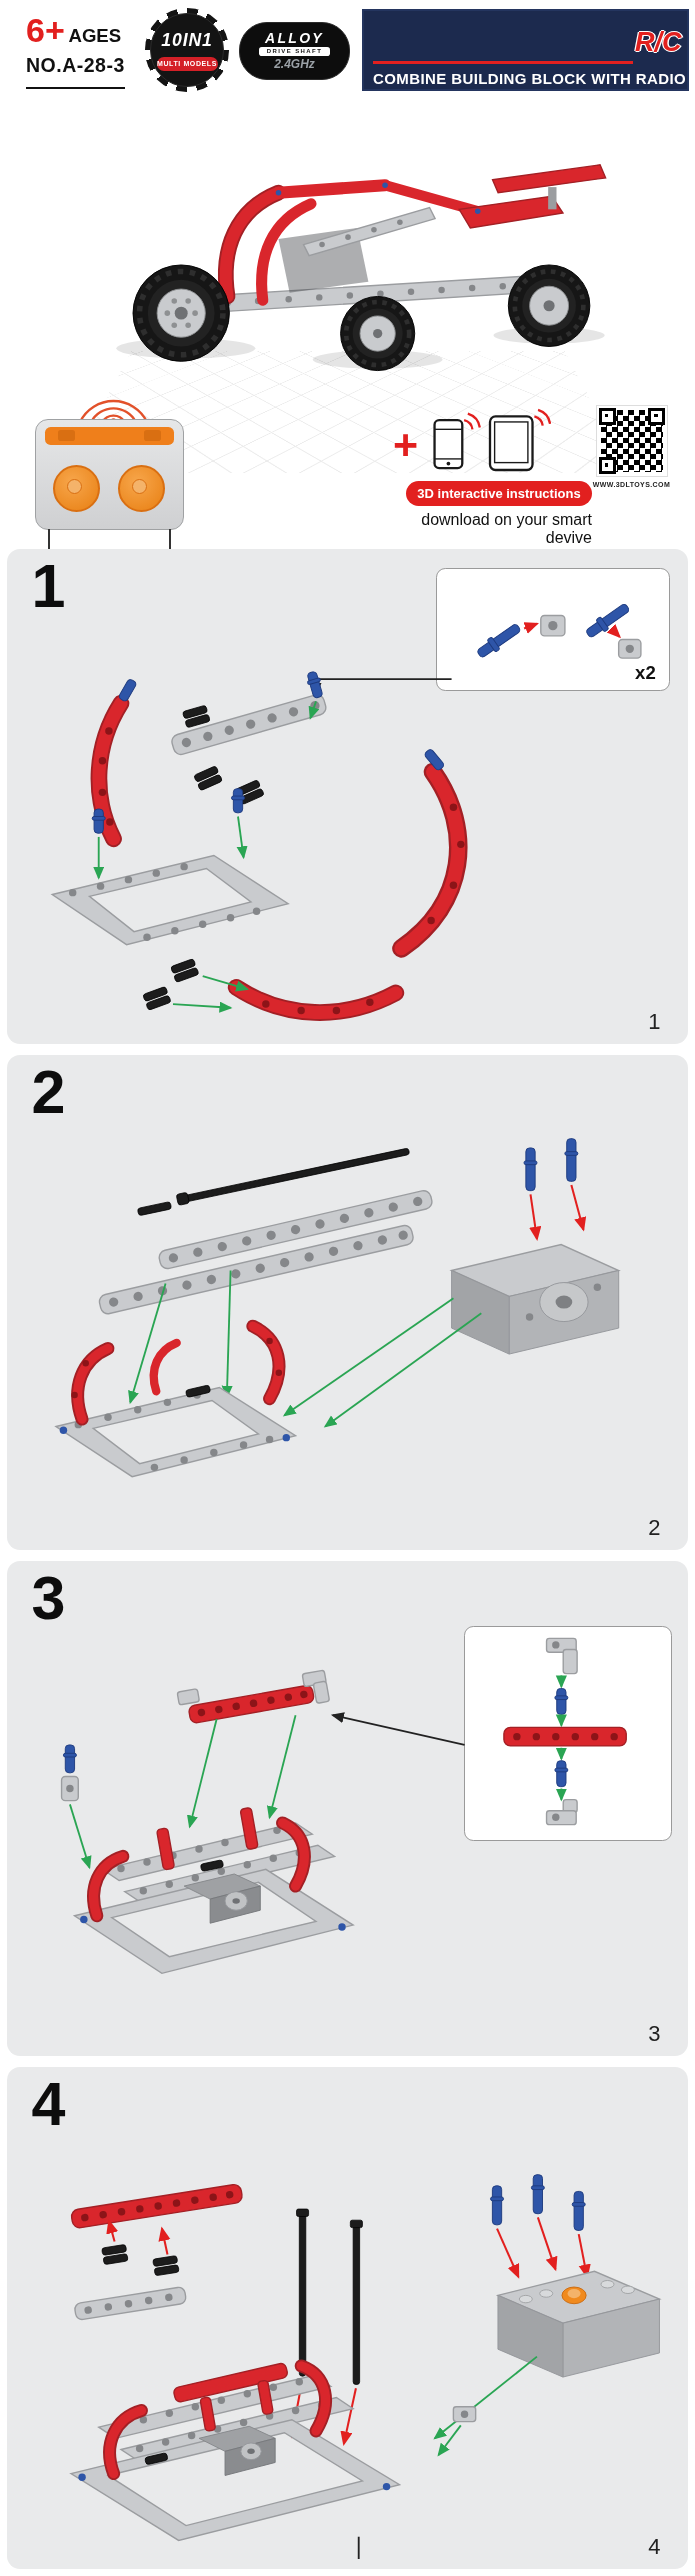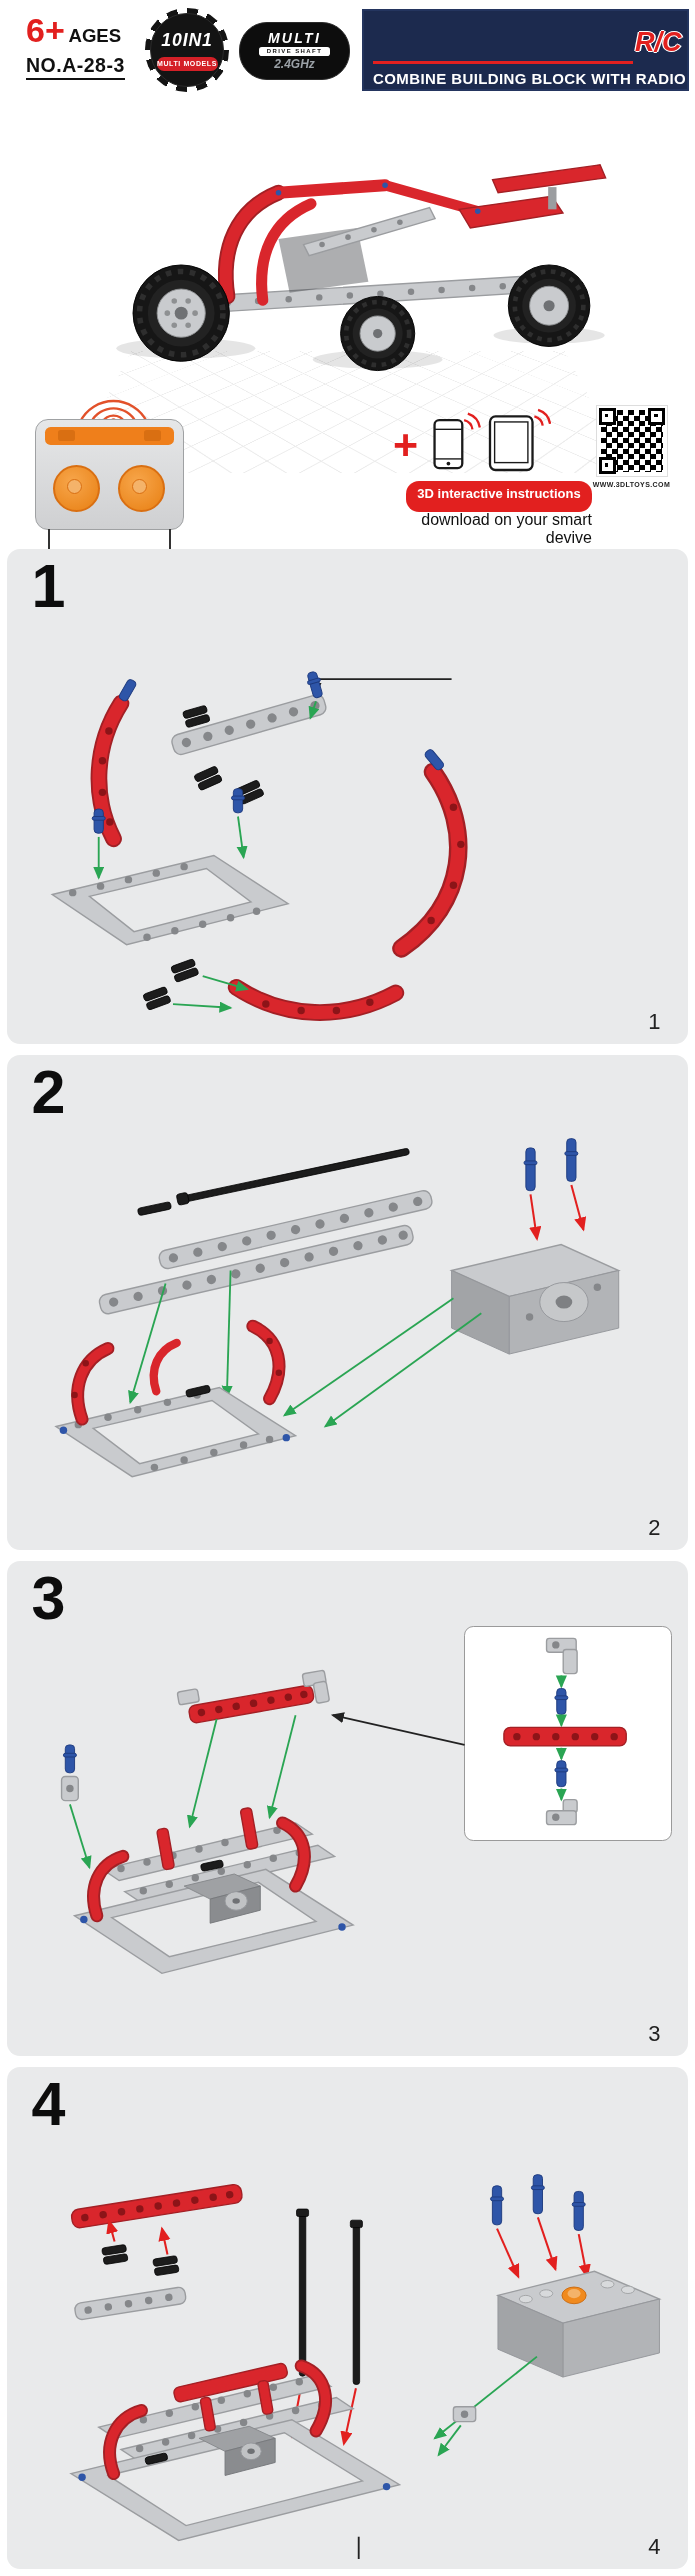--- a/index.html
+++ b/index.html
@@ -5,21 +5,21 @@
   html,body{margin:0;padding:0;}
   body{
     width:696px;height:2576px;background:#ffffff;position:relative;overflow:hidden;
     font-family:"Liberation Sans", sans-serif;color:#111;
   }
   
   .ages{position:absolute;left:26px;top:11px;white-space:nowrap;}
   .age-num{color:#e2201f;font-size:34px;font-weight:bold;vertical-align:baseline;}
   .age-label{color:#111;font-size:18.6px;font-weight:bold;margin-left:3.7px;margin-top:44px;}
   .model-no{position:absolute;left:26px;top:54px;font-size:19.5px;font-weight:bold;letter-spacing:0.5px;
-    border-bottom:2.8px solid #111;padding-bottom:1px;}
+    border-bottom:2.8px solid #111;padding-bottom:10px;}
   .badge-gear{position:absolute;left:150px;top:13px;width:74px;height:74px;}
   .gear-teeth{position:absolute;inset:-4.6px;border-radius:50%;
     background:repeating-conic-gradient(#141414 0deg 16deg, transparent 16deg 30deg);}
   .gear-body{position:absolute;inset:0;border-radius:50%;background:#141414;border:1.9px solid #2b2b2b;}
   .gear-top{position:absolute;left:0;right:0;top:16.7px;text-align:center;color:#fff;
     font-size:17.6px;font-weight:bold;font-style:italic;letter-spacing:0.9px;}
   .gear-band{position:absolute;left:6.5px;right:6.5px;bottom:16px;height:14px;background:#d42027;border-radius:7.4px;
     color:#fff;font-size:7px;font-weight:bold;text-align:center;line-height:14px;letter-spacing:0.6px;}
   .badge-alloy{position:absolute;left:239px;top:22px;width:109px;height:56px;background:#0d0d0d;border-radius:28px;
     display:flex;flex-direction:column;align-items:center;justify-content:center;border:1.9px solid #2b2b2b;}
@@ -52,21 +52,21 @@
   .knob{position:absolute;top:45px;width:43px;height:43px;border-radius:50%;
     background:radial-gradient(circle at 40% 35%,#f7a64b,#e87f12);border:2.8px solid #d96f12;}
   .knob::after{content:"";position:absolute;left:12px;top:12px;width:13px;height:13px;border-radius:50%;
     background:#f4b36a;border:1.9px solid #d96f12;}
   .knob.k1{left:16.7px;} .knob.k2{left:82px;}
   .remote-waves{position:absolute;left:67px;top:393px;width:93px;height:30px;}
   .remote-line{position:absolute;width:1.9px;height:22px;background:#333;top:529px;}
   .remote-line.l1{left:48px;} .remote-line.l2{left:169px;}
   .plus-icon{position:absolute;left:393px;top:423px;font-size:43px;font-weight:bold;color:#e2201f;line-height:43px;}
   .devices{position:absolute;left:429px;top:405px;width:122px;height:69px;}
-  .banner{position:absolute;left:406px;top:481px;width:186px;height:31px;background:#e2201f;border-radius:13px;
+  .banner{position:absolute;left:406px;top:481px;width:186px;height:25px;background:#e2201f;border-radius:13px;
     color:#fff;font-size:13px;font-weight:bold;text-align:center;line-height:25px;}
   .banner-sub{position:absolute;left:406px;top:511px;width:186px;text-align:right;font-size:16px;color:#111;}
   .qr{position:absolute;left:596px;top:405px;width:72px;height:72px;background:#fff;border:1.9px solid #ddd;
     padding:0;box-sizing:border-box;}
   .qr-inner{position:absolute;inset:3.7px;
     background:repeating-conic-gradient(#000 0% 25%, #fff 0% 50%) 0 0/11px 11px;}
   .finder{position:absolute;width:16.7px;height:16.7px;border:3.7px solid #000;background:#fff;box-sizing:border-box;}
   .finder::after{content:"";position:absolute;left:2.8px;top:2.8px;width:3.7px;height:3.7px;background:#000;}
   .finder.f1{left:1.9px;top:1.9px;} .finder.f2{right:1.9px;top:1.9px;} .finder.f3{left:1.9px;bottom:1.9px;}
   .qr-caption{position:absolute;left:588px;top:481px;width:87px;text-align:center;font-size:7px;
@@ -101,21 +101,21 @@
 <div class="model-no">NO.A-28-3</div>
 
 <div class="badge-gear">
   <div class="gear-teeth"></div>
   <div class="gear-body"></div>
   <div class="gear-top">10IN1</div>
   <div class="gear-band">MULTI MODELS</div>
 </div>
 
 <div class="badge-alloy">
-  <div class="alloy-l1">MULTI</div>
+  <div class="alloy-l1">ALLOY</div>
   <div class="alloy-l2">DRIVE SHAFT</div>
   <div class="alloy-l3">2.4GHz</div>
 </div>
 
 <div class="logo-box">
   <div class="logo-rc">R/C</div>
   <div class="logo-line"></div>
   <div class="logo-tagline">COMBINE BUILDING BLOCK WITH RADIO CONTROL</div>
 </div>
 
@@ -226,20 +226,44 @@
 <div class="qr">
   <div class="qr-inner"></div>
   <div class="finder f1"></div>
   <div class="finder f2"></div>
   <div class="finder f3"></div>
 </div>
 <div class="qr-caption">WWW.3DLTOYS.COM</div>
 
 <div class="panel p1">
   <div class="step-num">1</div>
+  <div class="inset inset1">
+    <svg viewBox="0 0 246 126" width="228" height="117">
+      <defs>
+          <marker id="ari1" markerWidth="8" markerHeight="8" refX="6" refY="3" orient="auto">
+            <path d="M0,0 L7,3 L0,6 Z" fill="#e2201f"></path>
+          </marker>
+        </defs>
+      <g transform="rotate(-35 70 75)">
+        <rect x="40" y="70" width="52" height="10" rx="4" class="bp"></rect>
+        <rect x="56" y="67" width="6" height="16" rx="2" class="bp"></rect>
+      </g>
+      <rect x="112" y="50" width="26" height="22" rx="4" class="gb"></rect>
+      <circle cx="125" cy="61" r="5" class="hole"></circle>
+      <line class="ra" x1="94" y1="64" x2="108" y2="59" marker-end="url(#ari1)"></line>
+      <g transform="rotate(-35 185 55)">
+        <rect x="158" y="50" width="52" height="10" rx="4" class="bp"></rect>
+        <rect x="174" y="47" width="6" height="16" rx="2" class="bp"></rect>
+      </g>
+      <rect x="196" y="76" width="24" height="20" rx="4" class="gb"></rect>
+      <circle cx="208" cy="86" r="4.5" class="hole"></circle>
+      <line class="ra" x1="188" y1="64" x2="197" y2="73" marker-end="url(#ari1)"></line>
+    </svg>
+    <span class="callout-qty">x2</span>
+  </div>
   <svg class="diagram" viewBox="0 0 714 450">
     <defs>
       <marker id="ag1" markerWidth="8" markerHeight="8" refX="6" refY="3" orient="auto">
           <path d="M0,0 L7,3 L0,6 Z" fill="#2aa553"></path>
         </marker>
       <marker id="ak1" markerWidth="8" markerHeight="8" refX="6" refY="3" orient="auto">
           <path d="M0,0 L7,3 L0,6 Z" fill="#222"></path>
         </marker>
     </defs>
     <polyline class="ka" points="468,70 322,70 322,86" fill="none" marker-end="url(#ak1)"></polyline>

